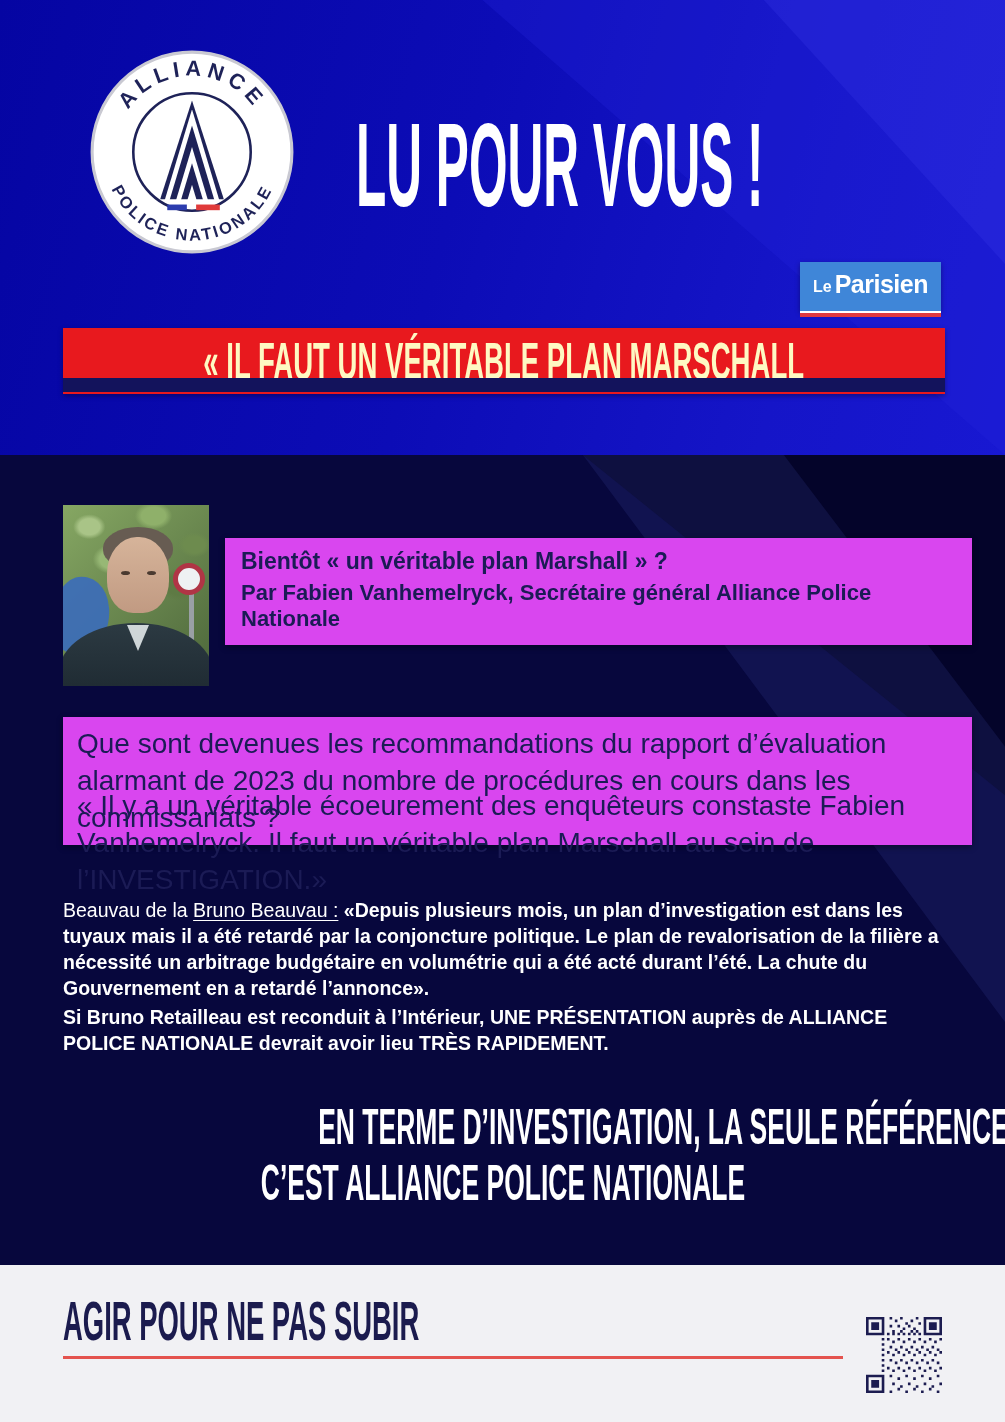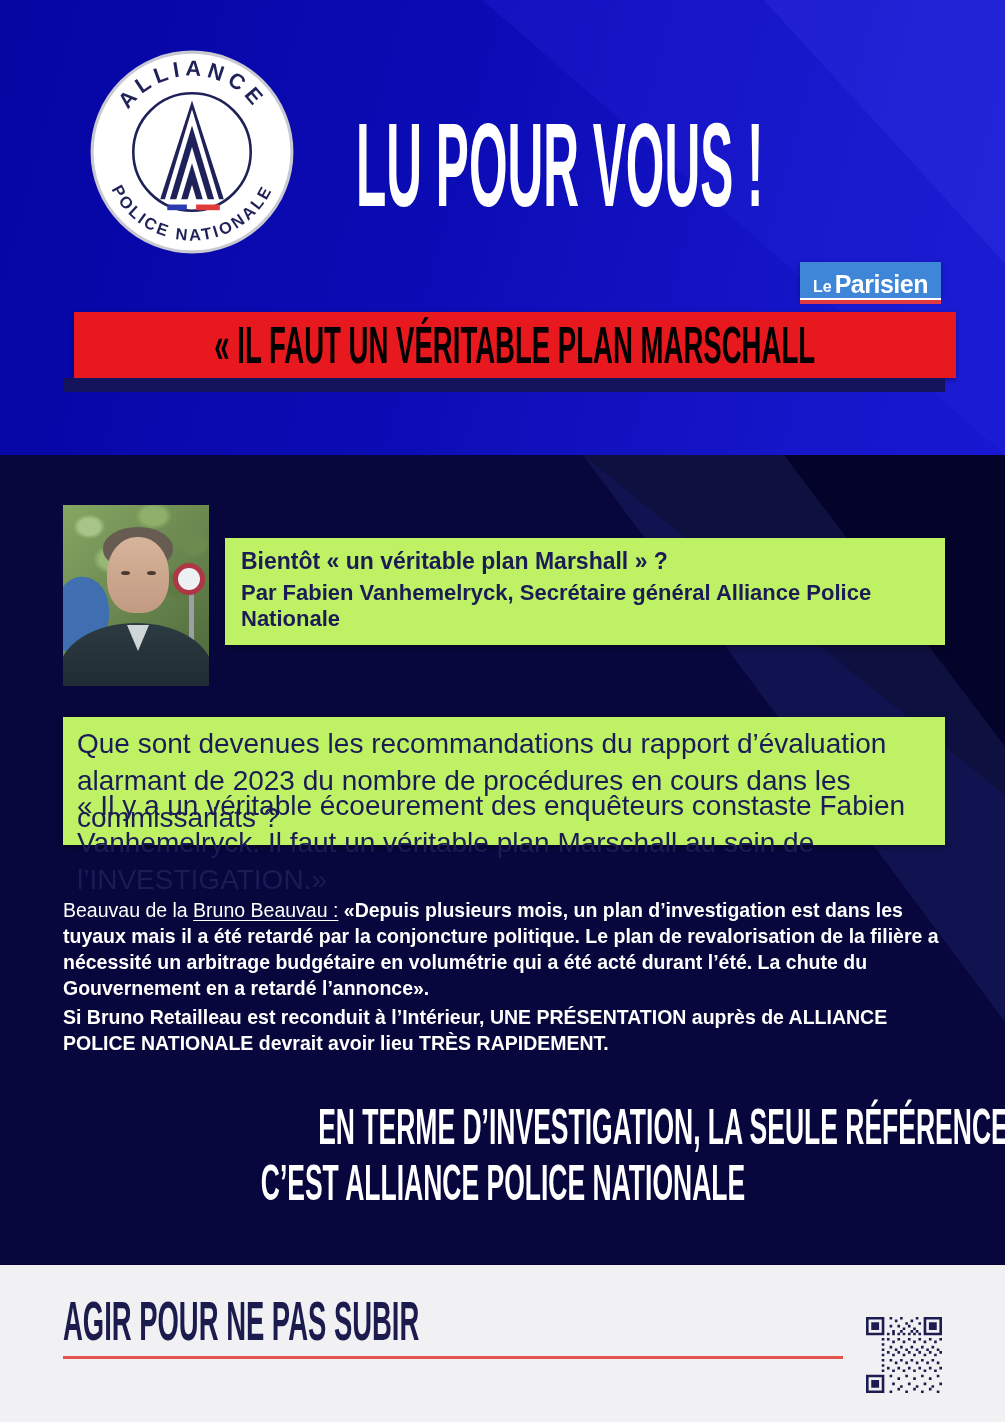--- a/index.html
+++ b/index.html
@@ -24,29 +24,29 @@
 
   .title{position:absolute;left:356px;top:106px;color:#fff;font-size:118px;
          transform:scaleX(.42);transform-origin:left top;letter-spacing:0;}
 
   
   .logo{position:absolute;left:89px;top:49px;width:206px;height:206px;}
 
   
   .parisien{position:absolute;left:800px;top:262px;width:141px;}
   .parisien-box{height:33px;background:#3f86d8;color:#fff;display:flex;align-items:flex-end;
-                justify-content:center;gap:3px;padding-bottom:3px;box-shadow:0 2px 5px rgba(0,0,0,.35);}
+                justify-content:center;gap:3px;padding-bottom:16px;box-shadow:0 2px 5px rgba(0,0,0,.35);}
   .parisien-box .le{font-size:16px;font-weight:bold;line-height:1;}
   .parisien-box .par{font-size:25px;font-weight:bold;line-height:.85;letter-spacing:-.5px;text-align:center;}
   .parisien-white{height:2px;background:#fff;}
   .parisien-red{height:4px;background:#e03a40;}
 
   
-  .banner{position:absolute;left:74px;width:882px;background:#e8191e;color:#000000;
-          display:flex;align-items:center;justify-content:center;box-shadow:0 2px 5px rgba(0,0,0,.35);}
+  .banner{position:absolute;left:63px;width:882px;background:#e8191e;color:#fef9c3;
+          display:flex;align-items:center;justify-content:center;box-shadow:0 2px 5px rgba(0,0,0,.35);margin-top:16px;}
   .banner1{top:312px;height:66px;}
   .banner2{top:392px;height:63px;}
   .banner .sq{font-size:52px;transform:scaleX(.53);transform-origin:center center;}
   .banner-gap{position:absolute;left:63px;top:378px;width:882px;height:14px;background:#13135c;}
 
   
   .photo{position:absolute;left:63px;top:505px;width:146px;height:181px;overflow:hidden;
          background:
            radial-gradient(26px 20px at 18% 12%,#a9c487 40%,transparent 62%),
            radial-gradient(30px 22px at 62% 6%,#8fb06a 40%,transparent 62%),
@@ -64,21 +64,21 @@
   .photo .face{position:absolute;left:44px;top:32px;width:62px;height:76px;
                background:linear-gradient(#d6b49a,#c19a82);border-radius:48% 48% 42% 42%;}
   .photo .eye{position:absolute;width:9px;height:4px;background:#4a3a30;border-radius:50%;top:66px;}
   .photo .eye.l{left:58px;} .photo .eye.r{left:84px;}
   .photo .jacket{position:absolute;left:-4px;top:118px;width:154px;height:66px;
                background:linear-gradient(#2c3a42,#1f2b33);border-radius:50% 50% 0 0/75% 75% 0 0;}
   .photo .shirt{position:absolute;left:64px;top:120px;width:22px;height:26px;background:#cfd6d8;
                clip-path:polygon(0 0,100% 0,50% 100%);}
 
   
-  .card{position:absolute;background:#bef264;color:#1b1b55;box-shadow:0 2px 6px rgba(0,0,0,.4);}
+  .card{position:absolute;background:#d946ef;color:#1b1b55;box-shadow:0 2px 6px rgba(0,0,0,.4);padding-left:27px;}
   .card-title{left:225px;top:538px;width:720px;height:107px;}
   .card-title .head{position:absolute;left:16px;top:10px;font-size:23px;font-weight:bold;}
   .card-title .byline{position:absolute;left:16px;bottom:13px;font-size:22px;font-weight:bold;}
   .card-quote{left:63px;top:717px;width:882px;height:128px;font-size:28px;line-height:1.32;}
   .card-quote .p1{position:absolute;left:14px;right:14px;top:9px;}
   .card-quote .p2{position:absolute;left:14px;right:14px;top:71px;}
 
   
   .commentary{position:absolute;left:63px;top:897px;width:888px;color:#fff;
               font-size:19.5px;line-height:1.34;font-weight:normal;}

